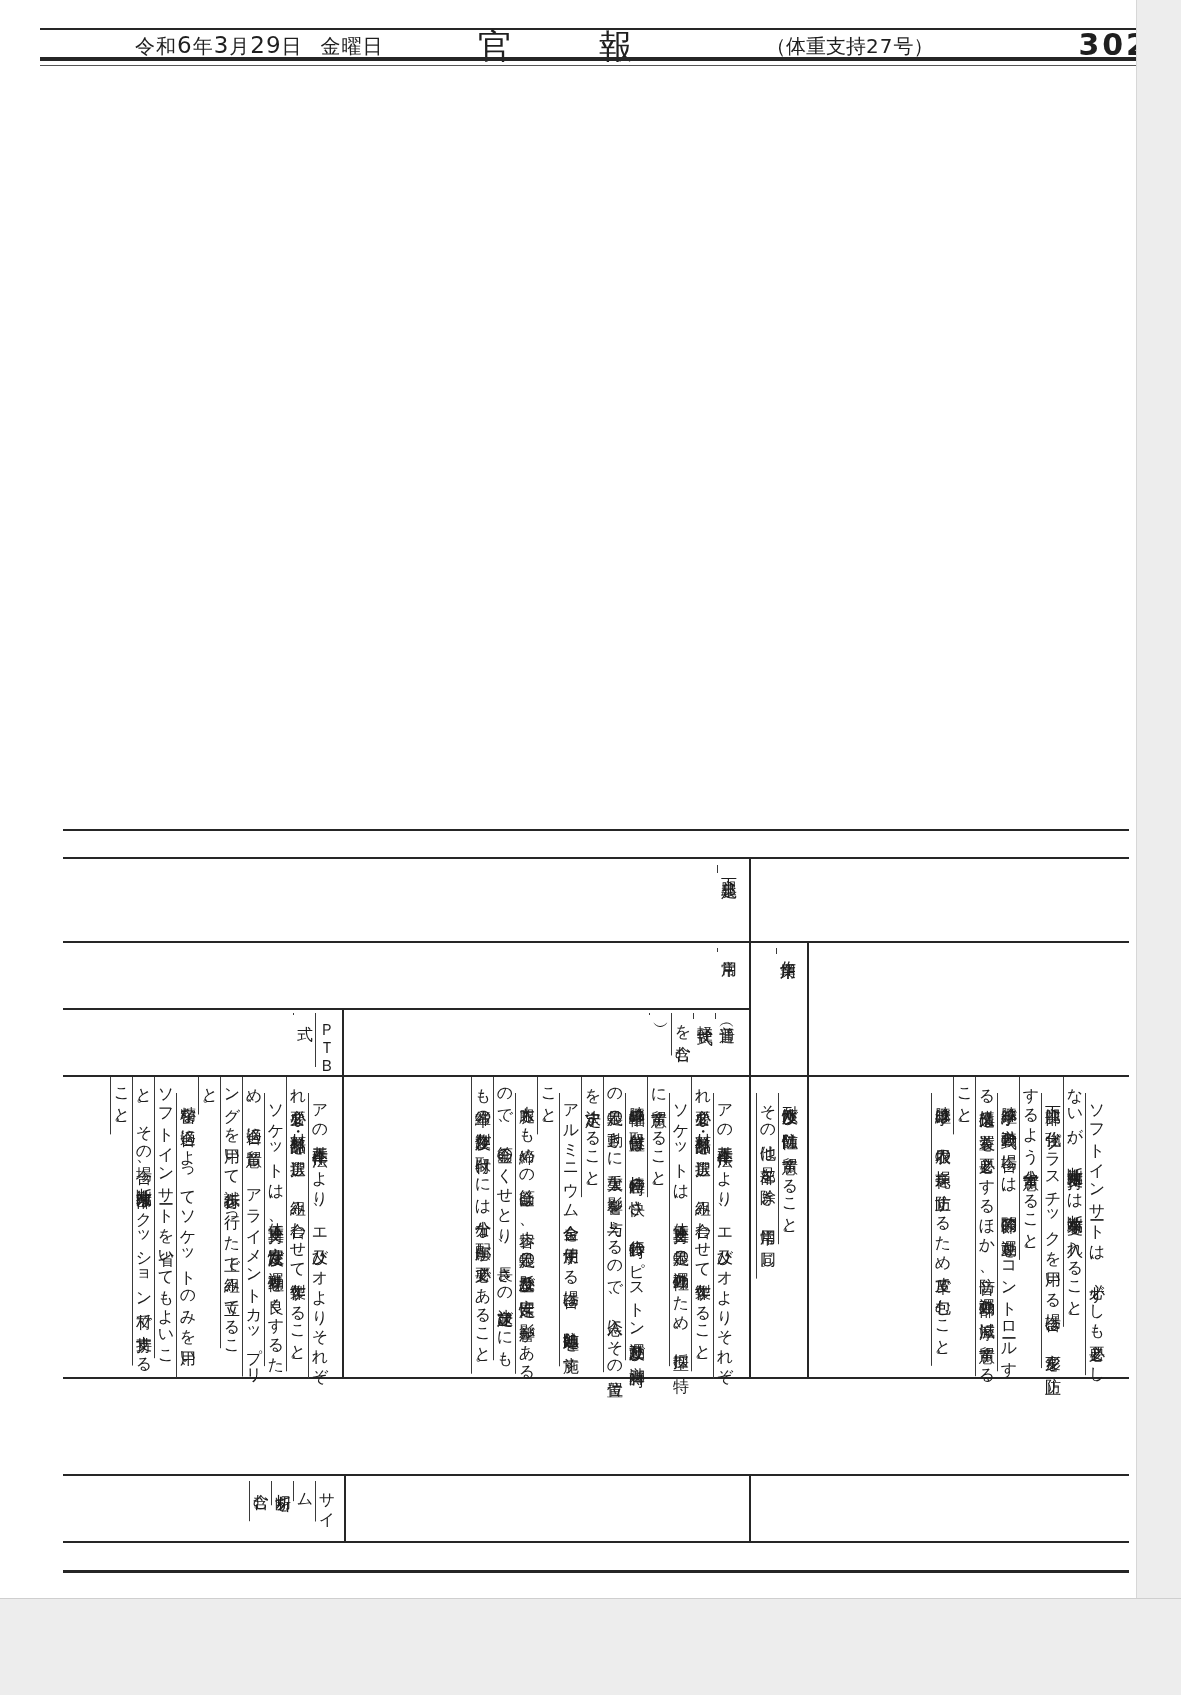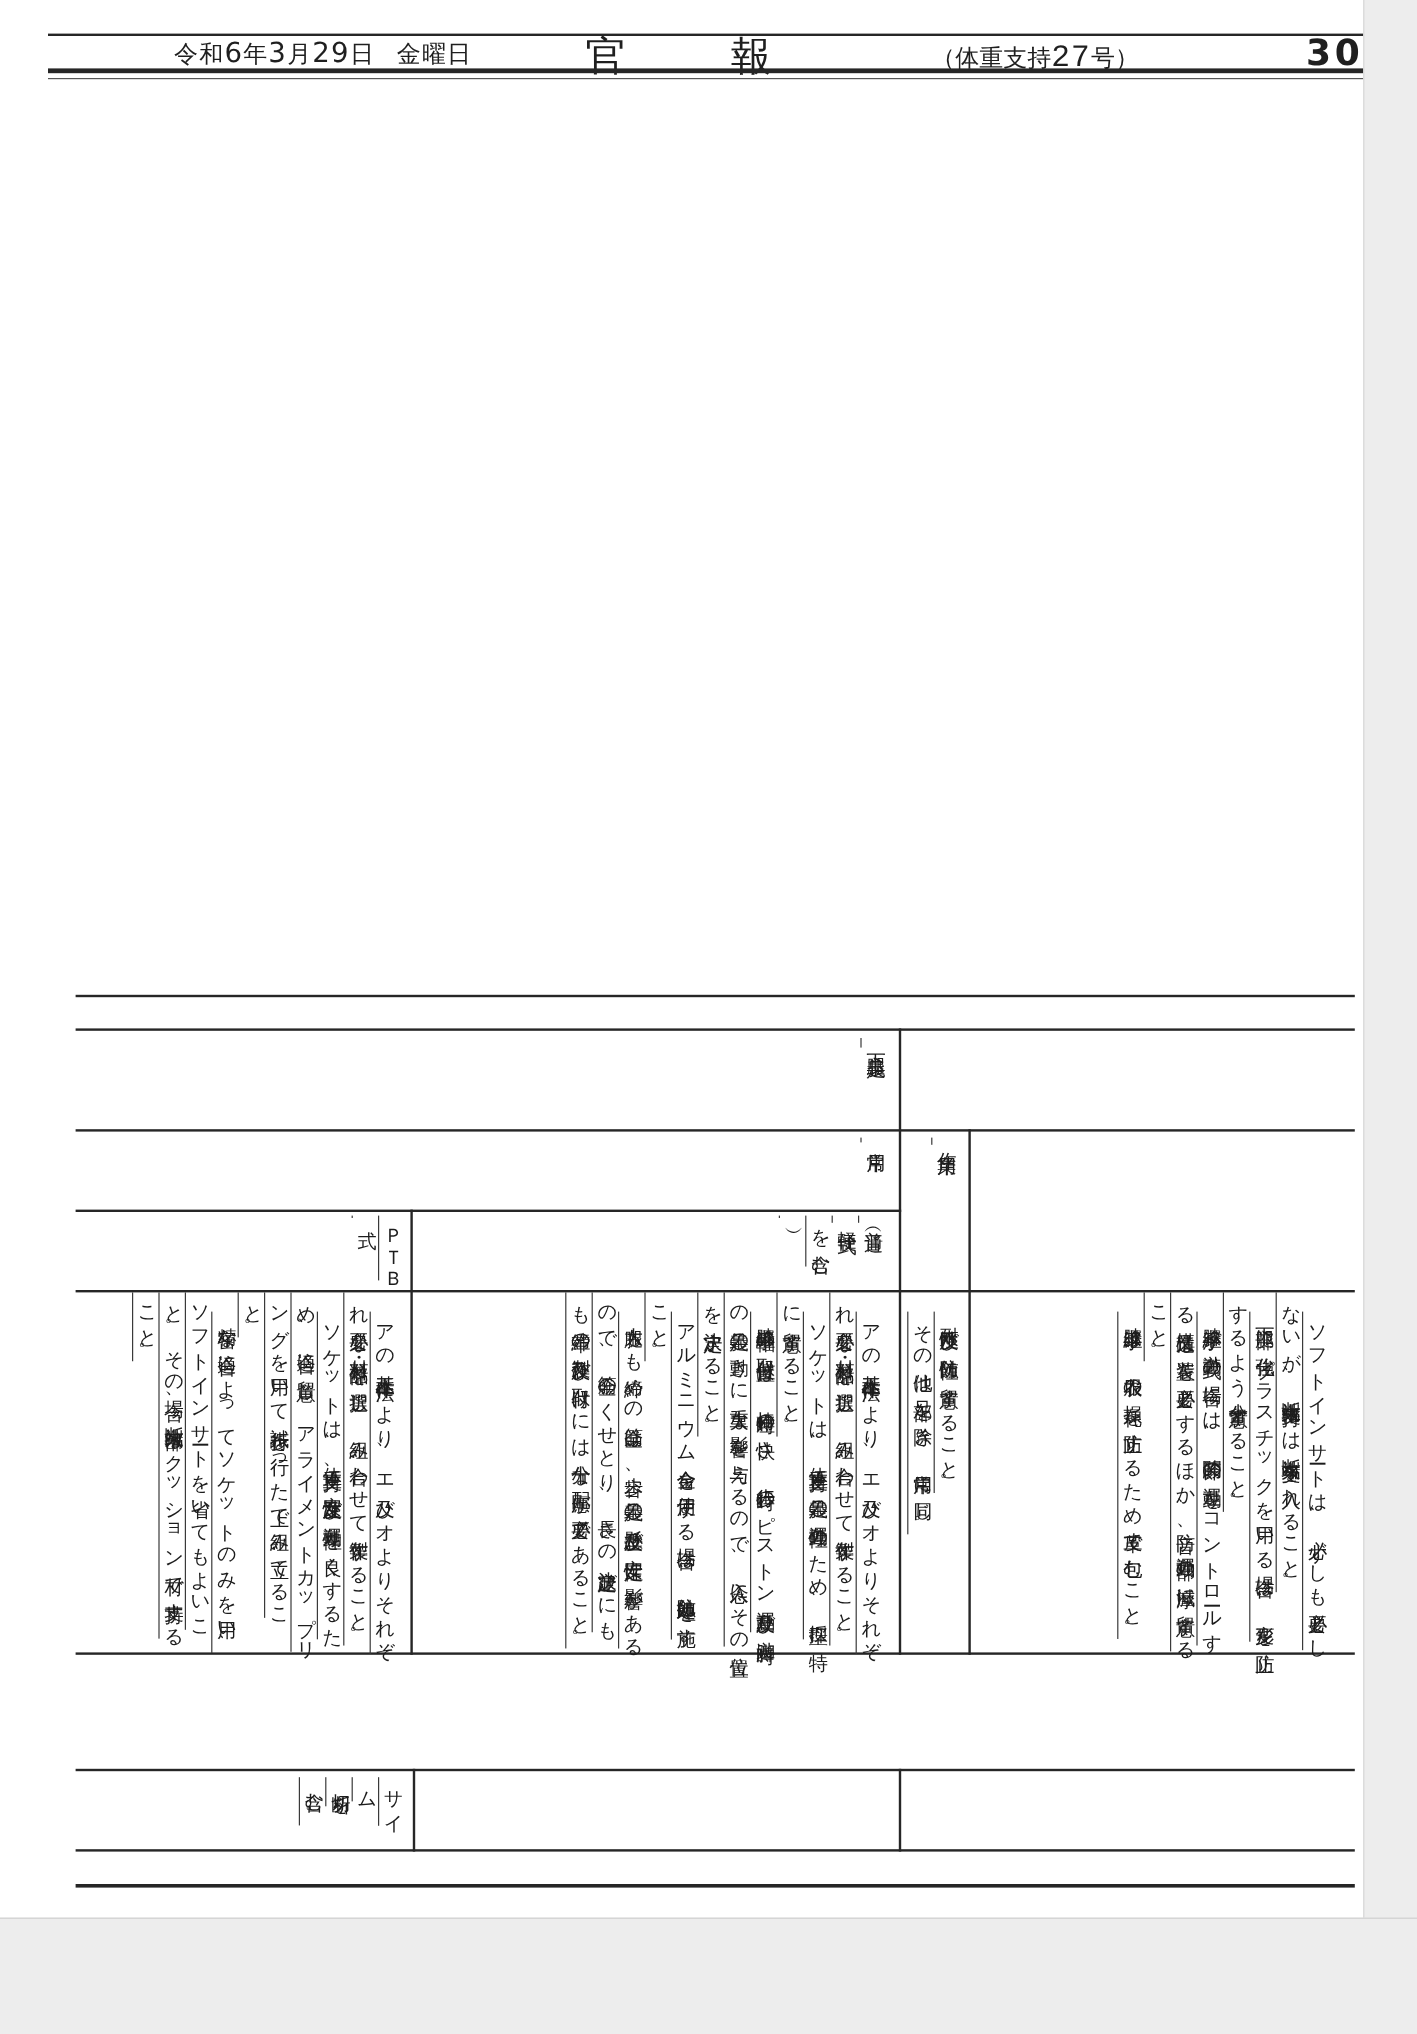--- a/index.html
+++ b/index.html
@@ -10,27 +10,27 @@
     background:#ffffff;
     font-family:"Liberation Serif","DejaVu Serif",serif;
     color:#1f1f1f;
     overflow:hidden;
   }
   
   .scan-edge-right { position:absolute; left:1136px; top:0; width:45px; height:1695px; background:#ededed; border-left:1px solid #d7d7d7; }
   .scan-edge-bottom { position:absolute; left:0; top:1598px; width:1181px; height:97px; background:#ededed; border-top:1px solid #cfcfcf; }
 
   
-  .hdr-text { position:absolute; white-space:nowrap;margin-left:10px; }
+  .hdr-text { position:absolute; white-space:nowrap; }
   .hdr-date { left:135px; top:32px; font-size:20px; letter-spacing:1px; }
   .hdr-digit { font-family:"DejaVu Sans","Liberation Sans",sans-serif; font-size:23px; letter-spacing:1px; }
   .hdr-weekday { margin-left:18px; }
   .hdr-title { left:478px; top:24px; width:155px; font-size:34px; display:flex; justify-content:space-between; }
   .hdr-issue { left:766px; top:33px; font-size:20px; }
-  .hdr-issue .hdr-digit { font-size:26px;font-family:Liberation Mono, monospace; }
+  .hdr-issue .hdr-digit { font-size:20px; }
   .hdr-page { left:1045px; top:27px; width:105px; text-align:right; font-family:"DejaVu Sans","Liberation Sans",sans-serif; font-size:30px; font-weight:600; letter-spacing:3px; }
 
   .rule { position:absolute; background:#262626; }
 
   
   .vcell, .vlabel {
     position:absolute;
     writing-mode:vertical-rl;
     text-orientation:mixed;
     font-size:16px;

